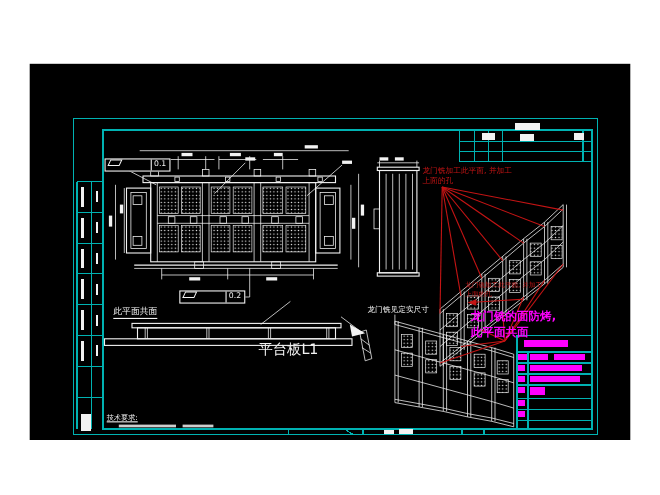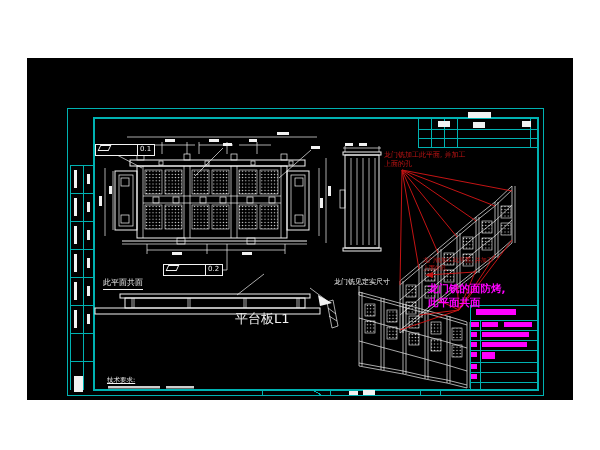--- a/index.html
+++ b/index.html
@@ -356,21 +356,21 @@
     <div class="fcf" style="left:136px;top:206px;">
       <span class="sym"></span>
       <span class="val">0.2</span>
     </div>
 
     <div class="lbl underline" style="left:76px;top:220px;font-size:8px;">此平面共面</div>
     <div class="lbl" style="left:208px;top:206px;font-size:13px;margin-top:47px;">平台板L1</div>
     <div class="lbl" style="left:266px;top:220px;font-size:7px;margin-left:41px;">龙门铣见定实尺寸</div>
     <div class="lbl" style="left:229px;top:285px;font-size:9px;line-height:13px;">
     </div>
-    <div class="lbl" style="left:80px;top:319px;font-size:6.5px;text-decoration:underline;">技术要求:</div>
+    <div class="lbl" style="left:70px;top:319px;font-size:6.5px;text-decoration:underline;">技术要求:</div>
 
     <div class="red-note" style="left:357px;top:93px;">
       <div>龙门铣加工此平面, 并加工</div>
       <div>上面的孔</div>
     </div>
     <div class="red-note small" style="left:396px;top:198px;">
       <div>龙门铣加工此平面, 并加工</div>
       <div>上面的孔</div>
     </div>
 

